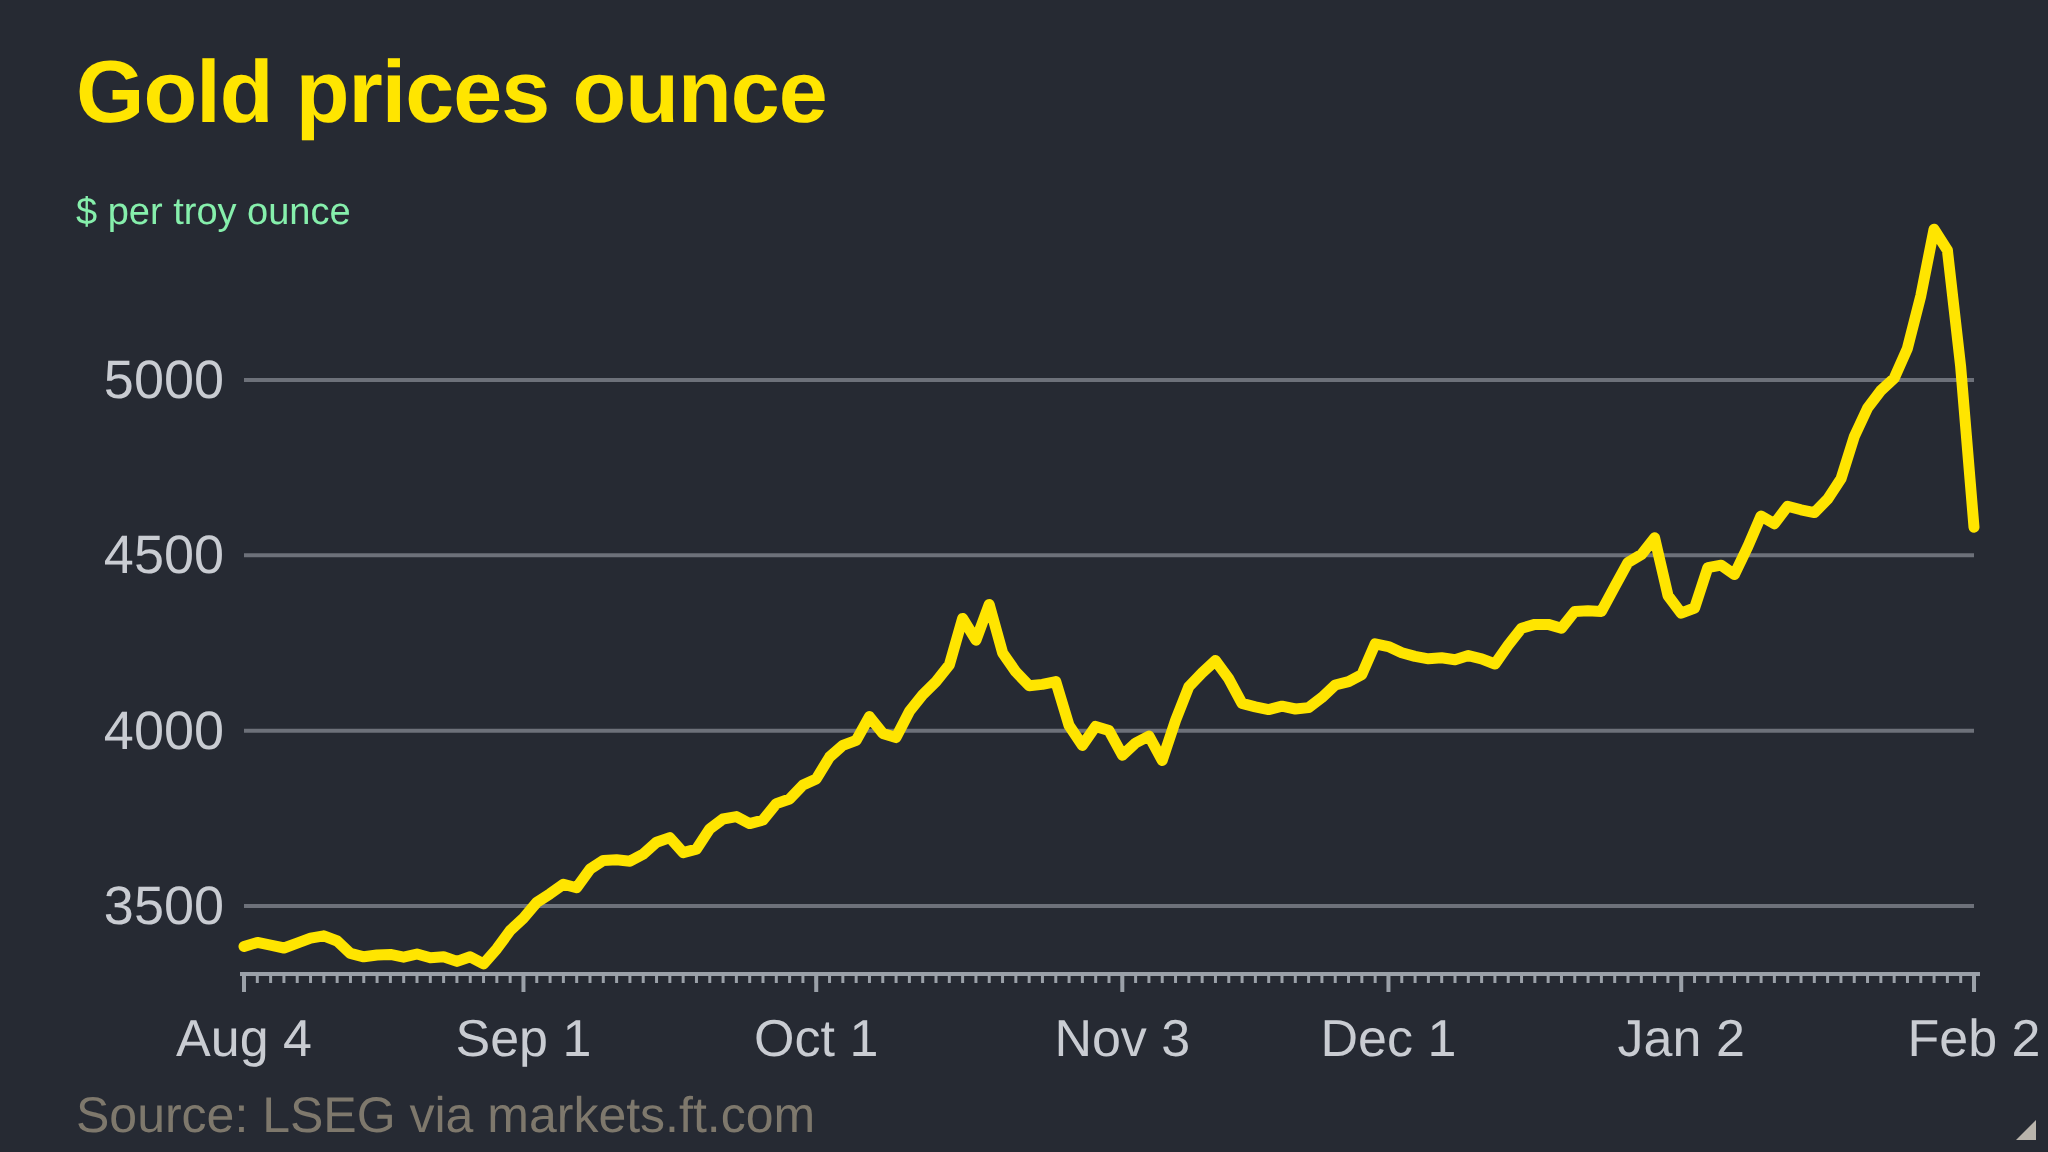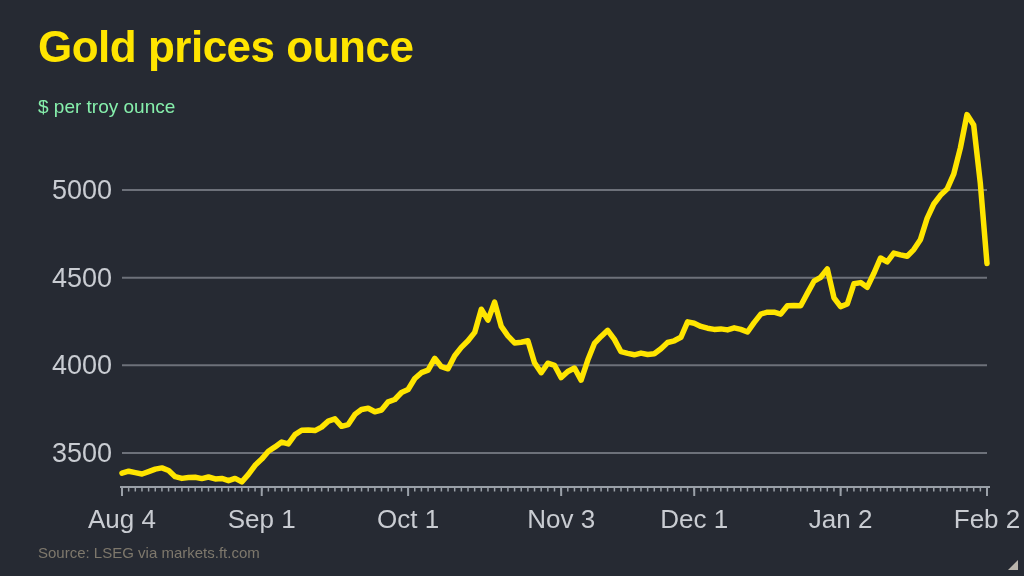--- a/index.html
+++ b/index.html
@@ -16,21 +16,21 @@
     color: #ffe500;
   }
   .subtitle {
     position: absolute; left: 38px; top: 82px;
     font-size: 19px; font-weight: 400;
     color: #86efac;
     margin-top: 14px;
   }
   .source {
     position: absolute; left: 38px; top: 544px;
-    font-size: 15px; font-weight: 400;
+    font-size: 25px; font-weight: 400;
     color: #7e786c;
   }
   .resize-handle {
     position: absolute; right: 6px; bottom: 6px;
     width: 0; height: 0;
     border-left: 10px solid transparent;
     border-bottom: 10px solid #b9b4ac;
   }
   svg#chart-svg { position: absolute; left: 0; top: 0; }
   svg text { font-family: "Liberation Sans", sans-serif; }

